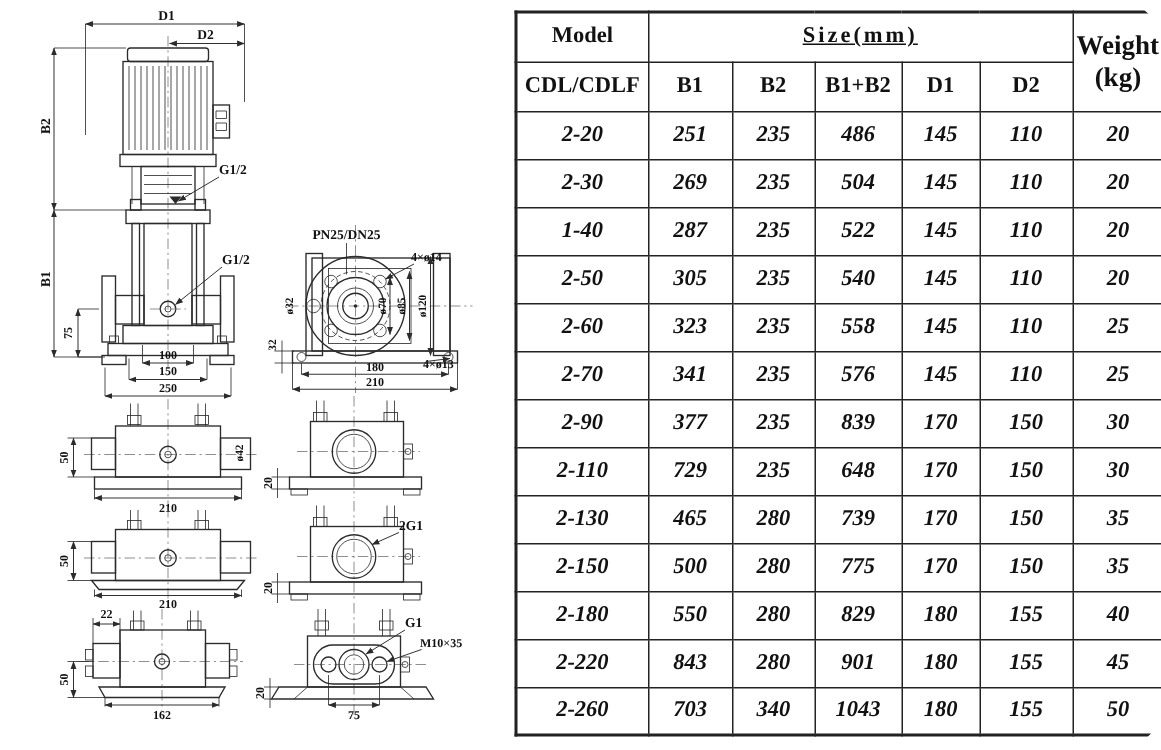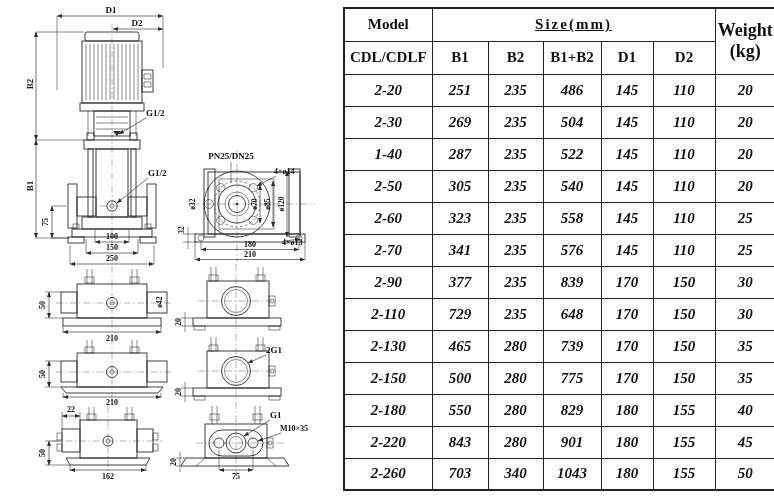--- a/index.html
+++ b/index.html
@@ -1,17 +1,17 @@
 <!DOCTYPE html>
 <html><head>
 <meta charset="utf-8">
 <style>
   html,body{margin:0;padding:0;background:#ffffff;}
   .stage{position:relative;width:774px;height:500px;background:#ffffff;overflow:hidden;
-         font-family:"Liberation Serif",serif;color:#1f1f1f;}
+         font-family:"Liberation Serif",serif;color:#1f1f1f;border-radius:30px;}
   
   svg{position:absolute;left:0;top:0;}
   .ln{fill:none;stroke:#2b2b2b;stroke-width:0.9;}
   .thin{fill:none;stroke:#2b2b2b;stroke-width:0.55;}
   .dim{fill:none;stroke:#2b2b2b;stroke-width:0.65;}
   .cl{fill:none;stroke:#6a6a6a;stroke-width:0.5;stroke-dasharray:7 2.5 1.5 2.5;}
   .dash{fill:none;stroke:#2b2b2b;stroke-width:0.55;stroke-dasharray:3 2;}
   svg text{font-family:"Liberation Serif",serif;font-weight:bold;fill:#111;font-size:9px;}
   svg text.sm{font-size:8px;}
   svg text.xs{font-size:7.5px;}

